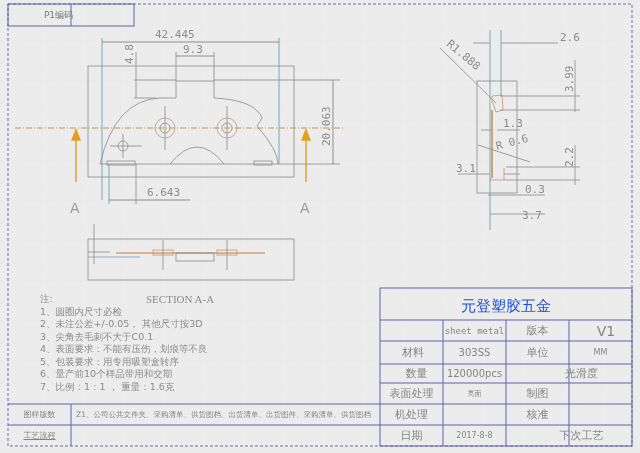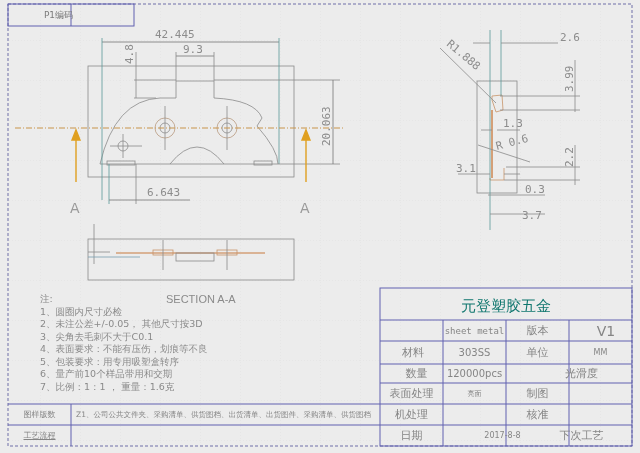--- a/index.html
+++ b/index.html
@@ -143,34 +143,34 @@
     <line x1="569" y1="320" x2="569" y2="446"></line>
 
     <line x1="8" y1="404" x2="380" y2="404"></line>
     <line x1="8" y1="425" x2="380" y2="425"></line>
     <line x1="71" y1="404" x2="71" y2="446"></line>
   </g>
 </svg>
 
 <div class="lbl" style="left:8px;top:4px;width:63px;height:22px;display:flex;align-items:center;justify-content:center;font-size:9px;padding-left:19px;">P1编码</div>
 
-<div class="lbl" style="left:146px;top:293px;font-size:11px;font-family:Liberation Sans, sans-serif;color:#8a8a8a;margin-left:20px;">SECTION A-A</div>
+<div class="lbl" style="left:146px;top:293px;font-size:11px;font-family:Liberation Serif, serif;color:#8a8a8a;">SECTION A-A</div>
 
 <div class="notes">
   <div>注:</div>
   <div>1、圆圈内尺寸必检</div>
   <div>2、未注公差+/-0.05， 其他尺寸按3D</div>
   <div>3、尖角去毛刺不大于C0.1</div>
   <div>4、表面要求：不能有压伤，划痕等不良</div>
   <div>5、包装要求：用专用吸塑盒转序</div>
   <div>6、量产前10个样品带用和交期</div>
   <div>7、比例：1：1 ， 重量：1.6克</div>
 </div>
 
-<div class="tb" style="left:443px;top:292px;width:126px;height:28px;font-size:15px;color:#0f766e;">元登塑胶五金</div>
+<div class="tb" style="left:443px;top:292px;width:126px;height:28px;font-size:15px;color:#1d4ed8;">元登塑胶五金</div>
 
 <div class="tb" style="left:443px;top:320px;width:63px;height:21px;font-family:'DejaVu Sans Mono',monospace;font-size:9px;">sheet metal</div>
 <div class="tb" style="left:506px;top:320px;width:63px;height:21px;text-align:center;">版本</div>
 <div class="tb" style="left:569px;top:320px;width:74px;height:21px;font-size:14px;">V1</div>
 
 <div class="tb" style="left:380px;top:341px;width:66px;height:23px;">材料</div>
 <div class="tb" style="left:443px;top:341px;width:63px;height:23px;font-size:10px;">303SS</div>
 <div class="tb" style="left:506px;top:341px;width:63px;height:23px;">单位</div>
 <div class="tb" style="left:569px;top:341px;width:63px;height:23px;font-size:8px;">MM</div>
 
@@ -183,21 +183,21 @@
 <div class="tb" style="left:443px;top:383px;width:63px;height:21px;font-size:7px;">亮面</div>
 <div class="tb" style="left:506px;top:383px;width:63px;height:21px;">制图</div>
 <div class="tb" style="left:569px;top:383px;width:63px;height:21px;"></div>
 
 <div class="tb" style="left:380px;top:404px;width:63px;height:21px;">机处理</div>
 <div class="tb" style="left:443px;top:404px;width:63px;height:21px;"></div>
 <div class="tb" style="left:506px;top:404px;width:63px;height:21px;">核准</div>
 <div class="tb" style="left:569px;top:404px;width:63px;height:21px;"></div>
 
 <div class="tb" style="left:380px;top:425px;width:63px;height:21px;">日期</div>
-<div class="tb" style="left:443px;top:425px;width:63px;height:21px;font-size:8px;padding-left:28px;">2017-8-8</div>
+<div class="tb" style="left:443px;top:425px;width:63px;height:21px;font-size:8px;">2017-8-8</div>
 <div class="tb" style="left:506px;top:425px;width:63px;height:21px;margin-left:44px;">下次工艺</div>
 <div class="tb" style="left:569px;top:425px;width:63px;height:21px;"></div>
 
 <div class="tb" style="left:8px;top:404px;width:63px;height:21px;font-size:8px;">图样版数</div>
 <div class="tb" style="left:76px;top:404px;width:300px;height:21px;font-size:7.5px;justify-content:flex-start;">Z1、公司公共文件夹、采购清单、供货图档、出货清单、出货图件、采购清单、供货图档</div>
 <div class="tb" style="left:8px;top:425px;width:63px;height:21px;font-size:8px;text-decoration:underline;">工艺流程</div>
 <div class="tb" style="left:76px;top:425px;width:300px;height:21px;"></div>
 </div>
 
 </body></html>

